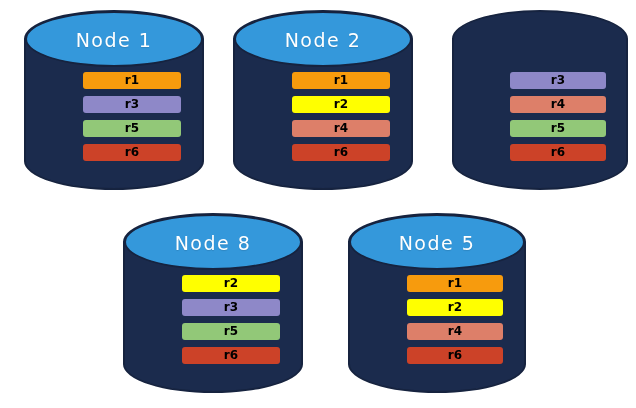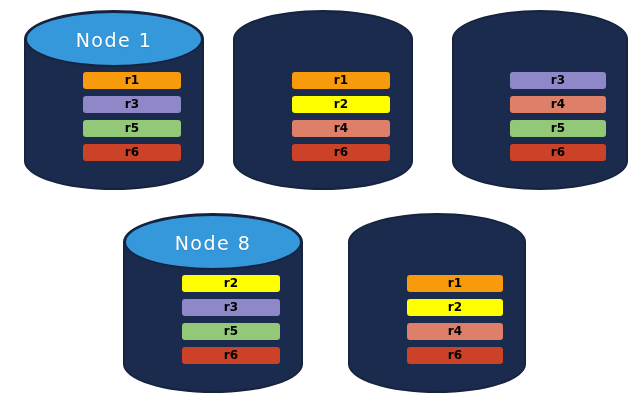--- a/index.html
+++ b/index.html
@@ -116,20 +116,23 @@
         <div class="replica" style="background: rgb(146, 200, 120);">
           <span class="replica-label" style="color: rgb(0, 0, 0);">r5</span>
         </div>
         <div class="replica" style="background: rgb(204, 66, 40);">
           <span class="replica-label" style="color: rgb(0, 0, 0);">r6</span>
         </div>
       </div>
     </div>
     <div class="node" style="left: 233px; top: 10px; width: 180px; height: 180px;">
       <div class="node-body" style="background: rgb(27, 43, 77); border-color: rgb(22, 35, 63);"></div>
+      <div class="node-top" style="background: rgb(52, 152, 219); border-color: rgb(22, 35, 63);">
+        <div class="node-title" style="color: rgb(255, 255, 255);">Node  2</div>
+      </div>
       <div class="replicas">
         <div class="replica" style="background: rgb(247, 155, 13);">
           <span class="replica-label" style="color: rgb(0, 0, 0);">r1</span>
         </div>
         <div class="replica" style="background: rgb(255, 255, 0);">
           <span class="replica-label" style="color: rgb(0, 0, 0);">r2</span>
         </div>
         <div class="replica" style="background: rgb(221, 127, 105);">
           <span class="replica-label" style="color: rgb(0, 0, 0);">r4</span>
         </div>
@@ -170,20 +173,23 @@
         <div class="replica" style="background: rgb(146, 200, 120);">
           <span class="replica-label" style="color: rgb(0, 0, 0);">r5</span>
         </div>
         <div class="replica" style="background: rgb(204, 66, 40);">
           <span class="replica-label" style="color: rgb(0, 0, 0);">r6</span>
         </div>
       </div>
     </div>
     <div class="node" style="left: 348px; top: 213px; width: 178px; height: 180px;">
       <div class="node-body" style="background: rgb(27, 43, 77); border-color: rgb(22, 35, 63);"></div>
+      <div class="node-top" style="background: rgb(52, 152, 219); border-color: rgb(22, 35, 63);">
+        <div class="node-title" style="color: rgb(255, 255, 255);">Node  5</div>
+      </div>
       <div class="replicas">
         <div class="replica" style="background: rgb(247, 155, 13);">
           <span class="replica-label" style="color: rgb(0, 0, 0);">r1</span>
         </div>
         <div class="replica" style="background: rgb(255, 255, 0);">
           <span class="replica-label" style="color: rgb(0, 0, 0);">r2</span>
         </div>
         <div class="replica" style="background: rgb(221, 127, 105);">
           <span class="replica-label" style="color: rgb(0, 0, 0);">r4</span>
         </div>

